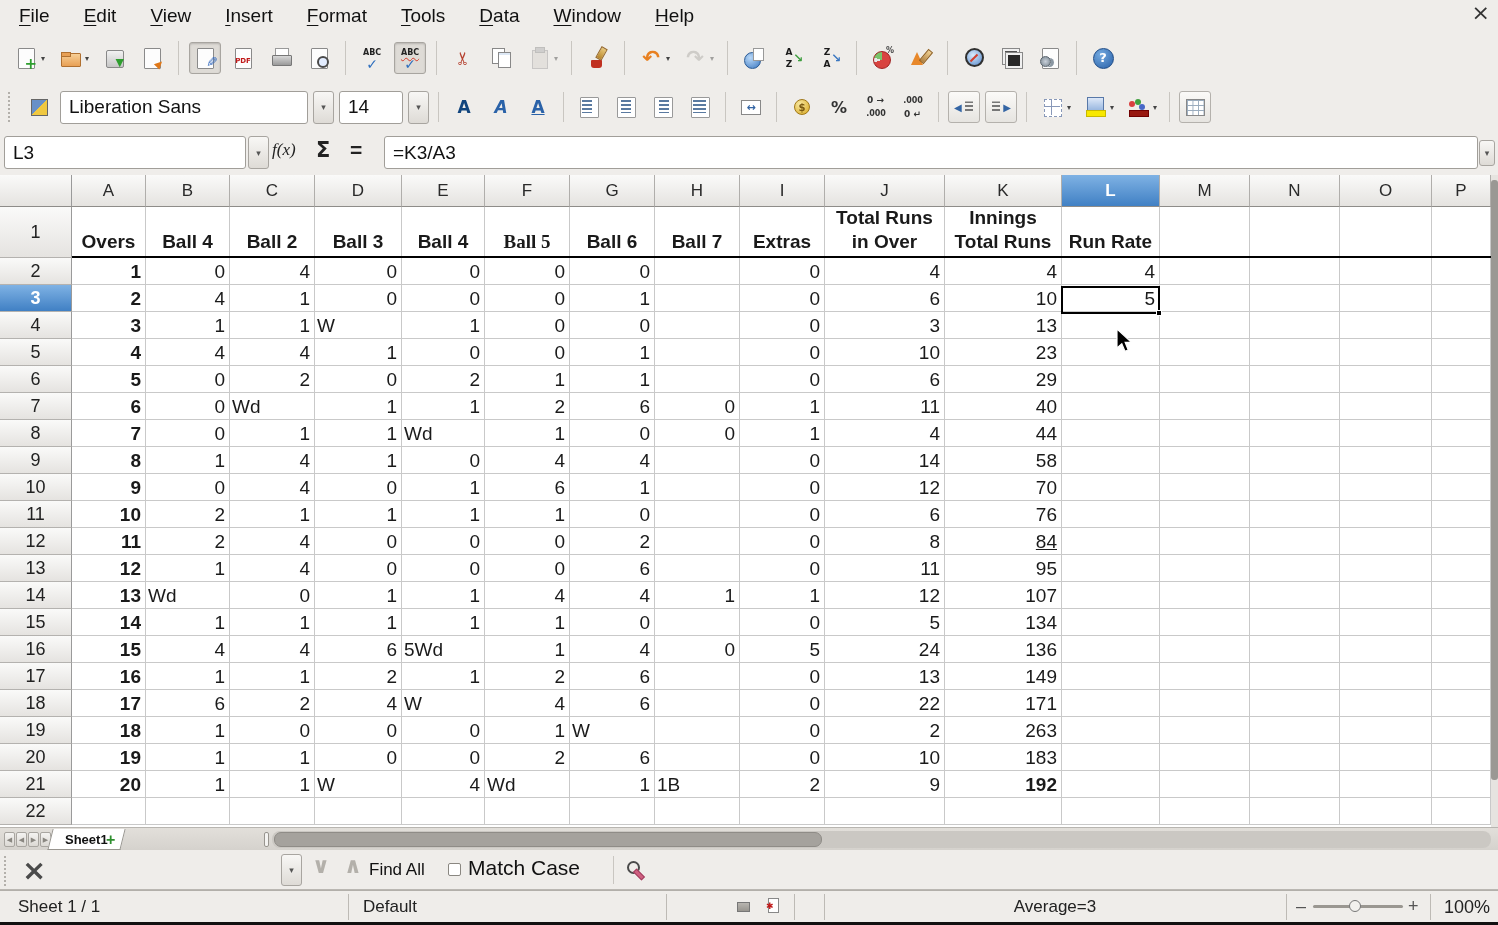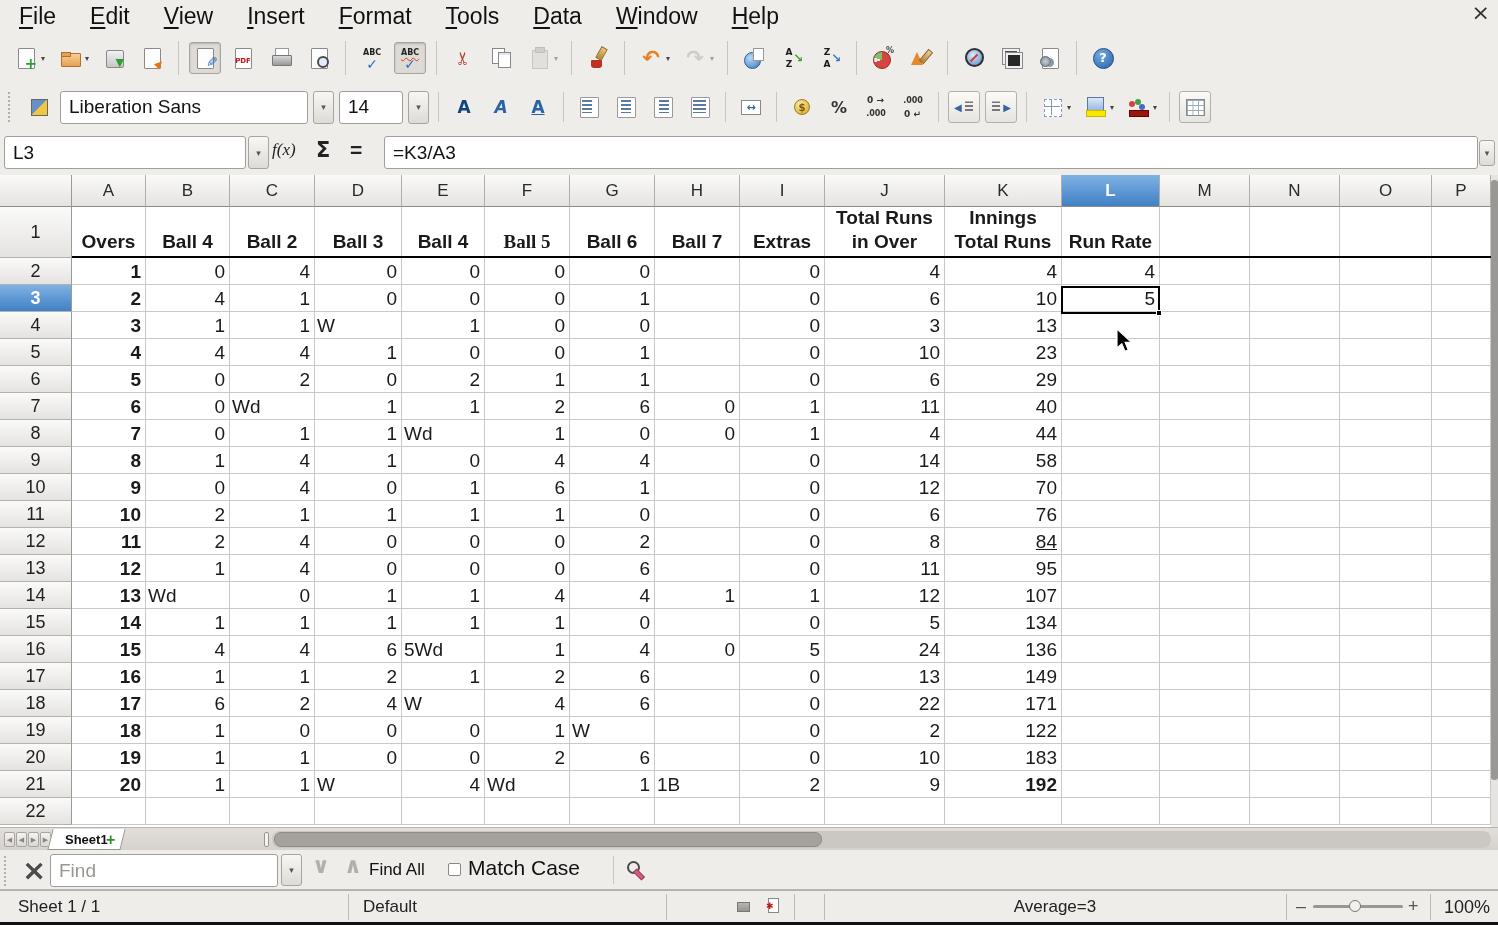--- a/index.html
+++ b/index.html
@@ -3,21 +3,21 @@
 <meta charset="utf-8">
 <style>
   * { margin:0; padding:0; box-sizing:border-box; }
   html,body { width:1498px; height:925px; }
   body { font-family:"Liberation Sans","DejaVu Sans",sans-serif; background:#efedea; position:relative; overflow:hidden; color:#1a1a1a; }
   .band { position:absolute; left:0; width:1498px; }
 
   
   .menu-bar { top:0; height:32px; display:flex; align-items:center; background:#efedea; }
   .menu-items { display:flex; padding-left:2px; }
-  .menu-item { font-size:23px; padding:3px 17px; color:#111; cursor:default; }
+  .menu-item { font-size:19px; padding:3px 17px; color:#111; cursor:default; }
   .menu-item u { text-underline-offset:3px; }
   .win-close { position:absolute; right:8px; top:2px; font-size:22px; color:#333; font-family:"DejaVu Sans",sans-serif; line-height:1; }
 
   
   .tb { display:flex; align-items:center; }
   .tb1 { top:32px; height:52px; padding-left:10px; gap:6px; }
   .tb2 { top:84px; height:46px; padding-left:8px; gap:5px; }
   .tbsep { width:1px; height:34px; background:#c9c6c1; margin:0 4px; flex:none; }
   .tb2 .tbsep { height:30px; }
   .grip { width:4px; height:30px; border-left:2px dotted #b3b0ab; margin-right:6px; flex:none; }
@@ -754,21 +754,21 @@
         <div class="cell num b" style="width: 74px;">18</div>
         <div class="cell num" style="width: 84px;">1</div>
         <div class="cell num" style="width: 85px;">0</div>
         <div class="cell num" style="width: 87px;">0</div>
         <div class="cell num" style="width: 83px;">0</div>
         <div class="cell num" style="width: 85px;">1</div>
         <div class="cell txt" style="width: 85px;">W</div>
         <div class="cell" style="width: 85px;"></div>
         <div class="cell num" style="width: 85px;">0</div>
         <div class="cell num" style="width: 120px;">2</div>
-        <div class="cell num" style="width: 117px;">122</div>
+        <div class="cell num" style="width: 117px;">263</div>
         <div class="cell" style="width: 98px;"></div>
         <div class="cell" style="width: 90px;"></div>
         <div class="cell" style="width: 90px;"></div>
         <div class="cell" style="width: 92px;"></div>
         <div class="cell" style="width: 59px;"></div>
       </div>
       <div class="grow">
         <div class="rowhdr">20</div>
         <div class="cell num b" style="width: 74px;">19</div>
         <div class="cell num" style="width: 84px;">1</div>
@@ -845,21 +845,20 @@
   <span class="add-sheet">+</span>
   <span class="hsplit"></span>
   <div class="hscroll">
     <div class="hthumb"></div>
   </div>
 </div>
 
 <div class="band findbar">
   <span class="grip"></span>
   <span class="find-close">×</span>
-  <input class="box find-input" placeholder="Find" style="">
   <span class="combo-btn find-dd">▾</span>
   <span class="chev" style="left:312px">∨</span>
   <span class="chev" style="left:344px">∧</span>
   <span class="find-all">Find All</span>
   <span class="mc-check"></span>
   <span class="match-case">Match Case</span>
   <span class="find-sep"></span>
   <span class="tbicon ic-find-replace"></span>
 </div>
 

